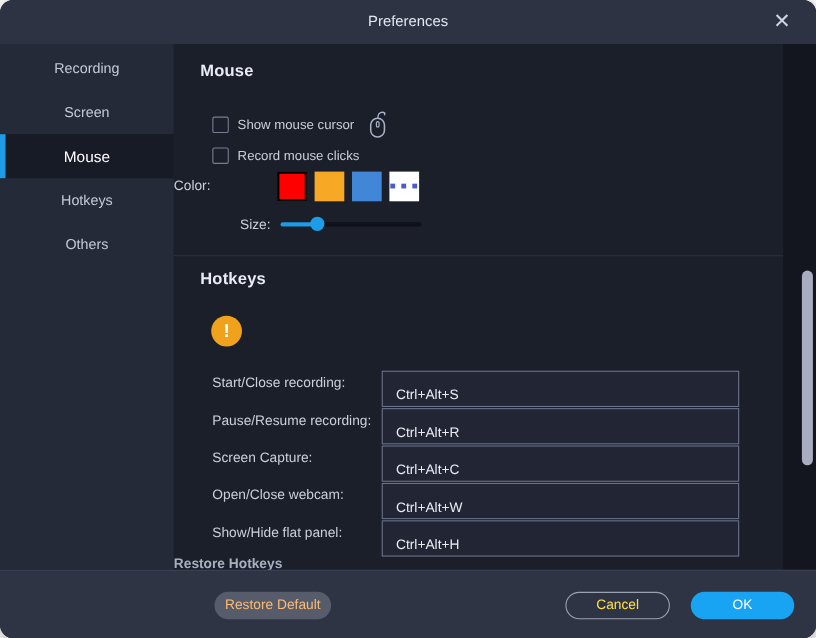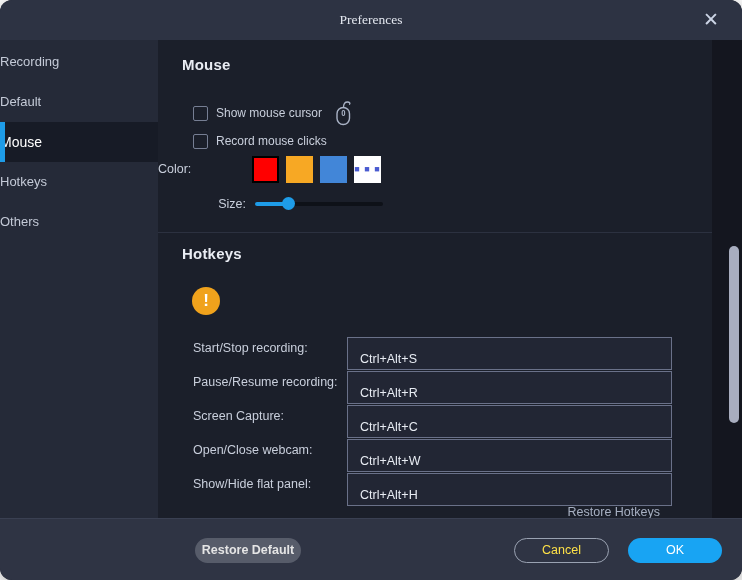--- a/index.html
+++ b/index.html
@@ -1,24 +1,24 @@
 <!DOCTYPE html>
 <html><head>
 <meta charset="utf-8">
 <style>
   html,body{margin:0;padding:0;background:#ffffff;font-family:"Liberation Sans","DejaVu Sans",sans-serif;}
   .page{width:742px;height:580px;position:relative;}
   .window{position:absolute;left:0;top:0;width:742px;height:580px;border-radius:12px;overflow:hidden;background:#1b1f2a;box-shadow:0 4px 18px rgba(0,0,0,.35);}
   
   .titlebar{position:absolute;left:0;top:0;width:742px;height:40px;background:#2d3343;}
-  .title{position:absolute;left:0;right:0;top:0;height:40px;line-height:40px;text-align:center;color:#e3e7ef;font-size:13.5px;font-family:Liberation Serif, serif;}
+  .title{position:absolute;left:0;right:0;top:0;height:40px;line-height:40px;text-align:center;color:#e3e7ef;font-size:13.5px;}
   .close{position:absolute;right:18px;top:7px;width:26px;height:26px;line-height:26px;text-align:center;color:#ccd5e6;font-size:19px;cursor:pointer;}
   
   .sidebar{position:absolute;left:0;top:40px;width:158px;bottom:62px;background:#252a38;padding-top:2px;box-sizing:border-box;}
-  .side-item{position:relative;height:40px;line-height:40px;color:#c4cad7;font-size:13px;cursor:pointer;}
+  .side-item{position:relative;height:40px;line-height:40px;text-align:center;color:#c4cad7;font-size:13px;cursor:pointer;}
   .side-item.selected{background:#171b26;color:#ffffff;font-size:14px;}
   .side-item.selected .accent{position:absolute;left:0;top:0;width:5px;height:40px;background:#1e9ce8;}
   
   .content{position:absolute;left:158px;top:40px;right:0;bottom:62px;background:#1b1f2a;}
   .section-title{position:absolute;left:24px;color:#e9ecf3;font-size:15px;font-weight:700;letter-spacing:.2px;}
   .mouse-title{top:16px;}
   .hotkeys-title{top:205px;}
   .check-row{position:absolute;left:35px;height:16px;display:flex;align-items:center;}
   .row1{top:65px;} .row2{top:93px;justify-content:flex-end;}
   .checkbox{width:13px;height:13px;border:1px solid #767e93;border-radius:2px;background:transparent;cursor:pointer;flex:0 0 auto;}
@@ -35,44 +35,44 @@
   .slider .track{position:absolute;left:0;right:0;top:9px;height:4px;border-radius:2px;background:#0e1118;}
   .slider .fill{position:absolute;left:0;top:9px;height:4px;border-radius:2px;background:#1e9ce8;width:33px;}
   .slider .thumb{position:absolute;left:27px;top:4px;width:13px;height:13px;border-radius:50%;background:#1e9ce8;}
   .divider{position:absolute;left:0;right:0;top:192px;height:1px;background:#2c3140;}
   .notice-icon{position:absolute;left:34px;top:247px;width:28px;height:28px;border-radius:50%;background:#f0a21c;color:#ffffff;font-size:17px;font-weight:700;text-align:center;line-height:28px;}
   .notice-text{position:absolute;left:82px;top:245px;width:446px;color:#dde1ea;font-size:12.5px;line-height:17px;}
   .hk-row{position:absolute;left:0;height:23px;}
   .hk-label{position:absolute;left:35px;top:0;height:23px;line-height:23px;color:#c9cfdc;font-size:12.5px;white-space:nowrap;}
   .hk-input{position:absolute;left:189px;top:0;width:311px;height:21px;background:#222634;border:1px solid #6a7189;color:#e8ecf3;font-size:12.5px;padding:10px 0 0 12px;font-family:"Liberation Sans","DejaVu Sans",sans-serif;outline:none;}
   .hk0{top:297px;} .hk1{top:331px;} .hk2{top:365px;} .hk3{top:399px;} .hk4{top:433px;}
-  .restore-link{position:absolute;left:0;width:502px;top:465px;text-align:right;color:#a7b0c2;font-size:12.5px;cursor:pointer;}
+  .restore-link{position:absolute;left:0;width:502px;top:465px;text-align:left;color:#a7b0c2;font-size:12.5px;cursor:pointer;font-weight:bold;}
   .scroll-gutter{position:absolute;left:554px;top:0;bottom:0;width:30px;background:#14161f;}
   .scroll-thumb{position:absolute;left:17px;top:206px;width:10px;height:177px;border-radius:5px;background:#a8adbf;cursor:grab;}
   
   .footer{position:absolute;left:0;bottom:0;width:742px;height:62px;background:#2f3444;border-top:1px solid #3a4052;box-sizing:border-box;}
   .btn{position:absolute;top:19px;height:25px;border-radius:13px;font-size:12.5px;text-align:center;line-height:25px;cursor:pointer;box-sizing:border-box;}
-  .btn-restore{left:195px;width:106px;background:#575c6a;color:#e5e5e5;font-weight:bold;}
+  .btn-restore{left:195px;width:106px;background:#575c6a;color:#fdba74;}
   .btn-cancel{left:514px;width:95px;background:transparent;border:1px solid #9aa2b2;color:#fde047;line-height:23px;}
   .btn-ok{left:628px;width:94px;background:#18a4f3;color:#ffffff;}
 </style>
 </head>
 <body>
 
 <div class="page">
   <div class="window">
 
     <div class="titlebar">
       <div class="title">Preferences</div>
       <div class="close">✕</div>
     </div>
 
     <div class="sidebar">
       <div class="side-item">Recording</div>
-      <div class="side-item">Default</div>
+      <div class="side-item">Screen</div>
       <div class="side-item selected"><span class="accent"></span><span>Mouse</span></div>
       <div class="side-item">Hotkeys</div>
       <div class="side-item">Others</div>
     </div>
 
     <div class="content">
 
       <div class="section-title mouse-title">Mouse</div>
 
       <div class="check-row row1">
@@ -103,21 +103,21 @@
         <div class="thumb"></div>
       </div>
 
       <div class="divider"></div>
 
       <div class="section-title hotkeys-title">Hotkeys</div>
 
       <div class="notice-icon">!</div>
 
       <div class="hk-row hk0">
-        <span class="hk-label">Start/Stop recording:</span>
+        <span class="hk-label">Start/Close recording:</span>
         <input class="hk-input" value="Ctrl+Alt+S" style="">
       </div>
       <div class="hk-row hk1">
         <span class="hk-label">Pause/Resume recording:</span>
         <input class="hk-input" value="Ctrl+Alt+R" style="">
       </div>
       <div class="hk-row hk2">
         <span class="hk-label">Screen Capture:</span>
         <input class="hk-input" value="Ctrl+Alt+C" style="">
       </div>

